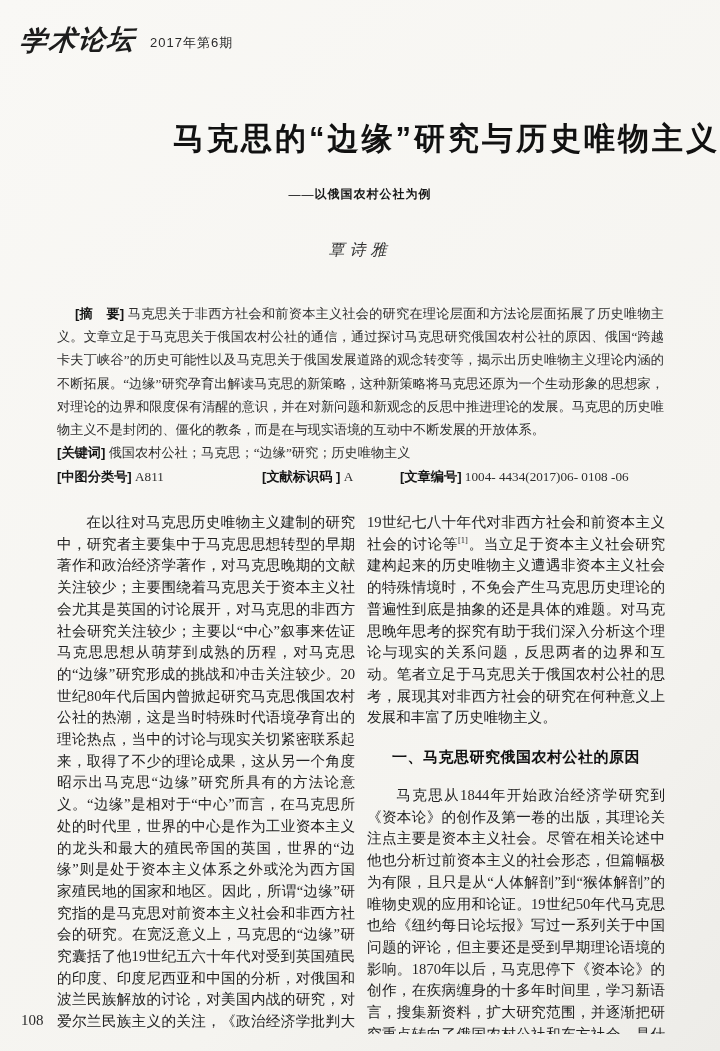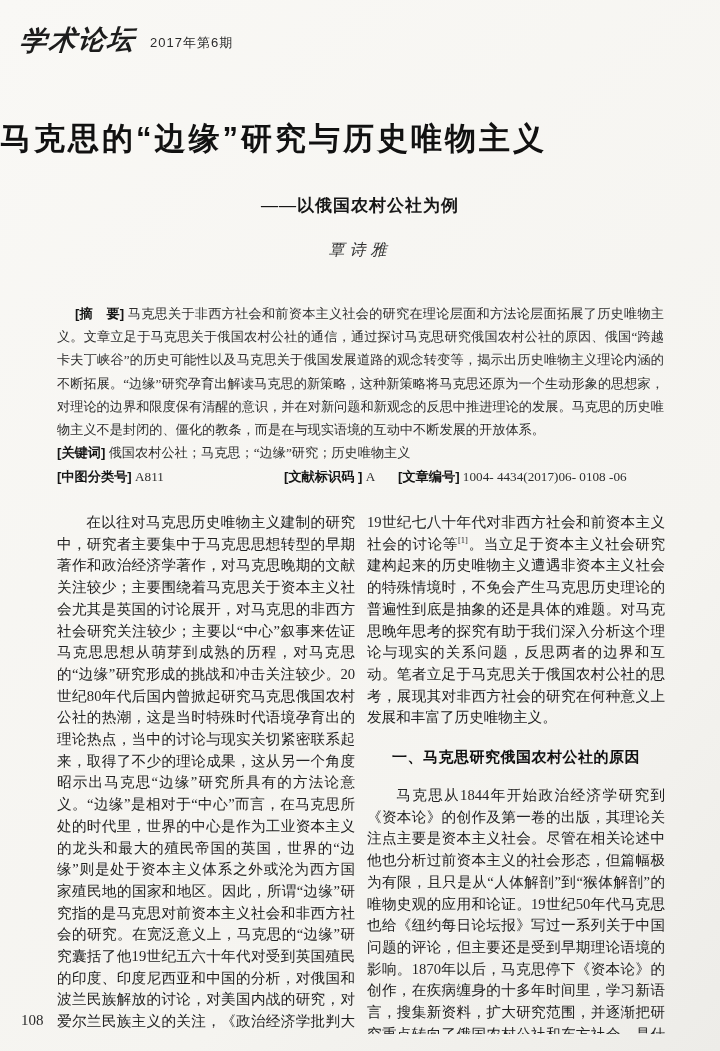--- a/index.html
+++ b/index.html
@@ -29,32 +29,32 @@
     font-family: Liberation Sans, sans-serif;
     font-size: 13px;
     color: #2b2b2b;
     margin-left: 14px;
     padding-bottom: 6px;
     letter-spacing: 1px;
   }
   
   .title {
     position: absolute; top: 118px; left: 0; width: 100%;
-    text-align: left;
+    text-align: right;
     font-family: "Liberation Sans", "DejaVu Sans", sans-serif;
     font-weight: bold;
     font-size: 31px;
     letter-spacing: 3px;
     color: #111;
   }
   .subtitle {
-    position: absolute; top: 194px; left: 0; width: 100%;
+    position: absolute; top: 186px; left: 0; width: 100%;
     text-align: center;
     font-weight: bold;
-    font-size: 17px;
+    font-size: 12px;
     letter-spacing: 1px;
     color: #161616;
   }
   .author {
     position: absolute; top: 240px; left: 0; width: 100%;
     text-align: center;
     font-size: 16px;
     letter-spacing: 5px;
     font-style: italic;
     color: #333;
@@ -68,22 +68,22 @@
     color: #2e2e2e;
   }
   .meta .label {
     font-family: "Liberation Sans", "DejaVu Sans", sans-serif;
     font-weight: bold;
     color: #151515;
   }
   .meta p.abstract { text-indent: 18px; }
   .meta p.kw, .meta p.bio { text-indent: 0; }
   .clc-row { display: flex; margin-top: 1px; }
-  .clc-row .c1 { width: 227px; }
-  .clc-row .c2 { width: 114px; }
+  .clc-row .c1 { width: 205px; }
+  .clc-row .c2 { width: 138px; }
   .clc-row .c3 { flex: 1; }
   
   .columns {
     position: absolute; top: 512px; left: 57px; width: 608px; height: 522px;
     display: flex;
     overflow: hidden;
   }
   .col { width: 298px; overflow: hidden; }
   .col.left { margin-right: 12px; }
   .col p {

